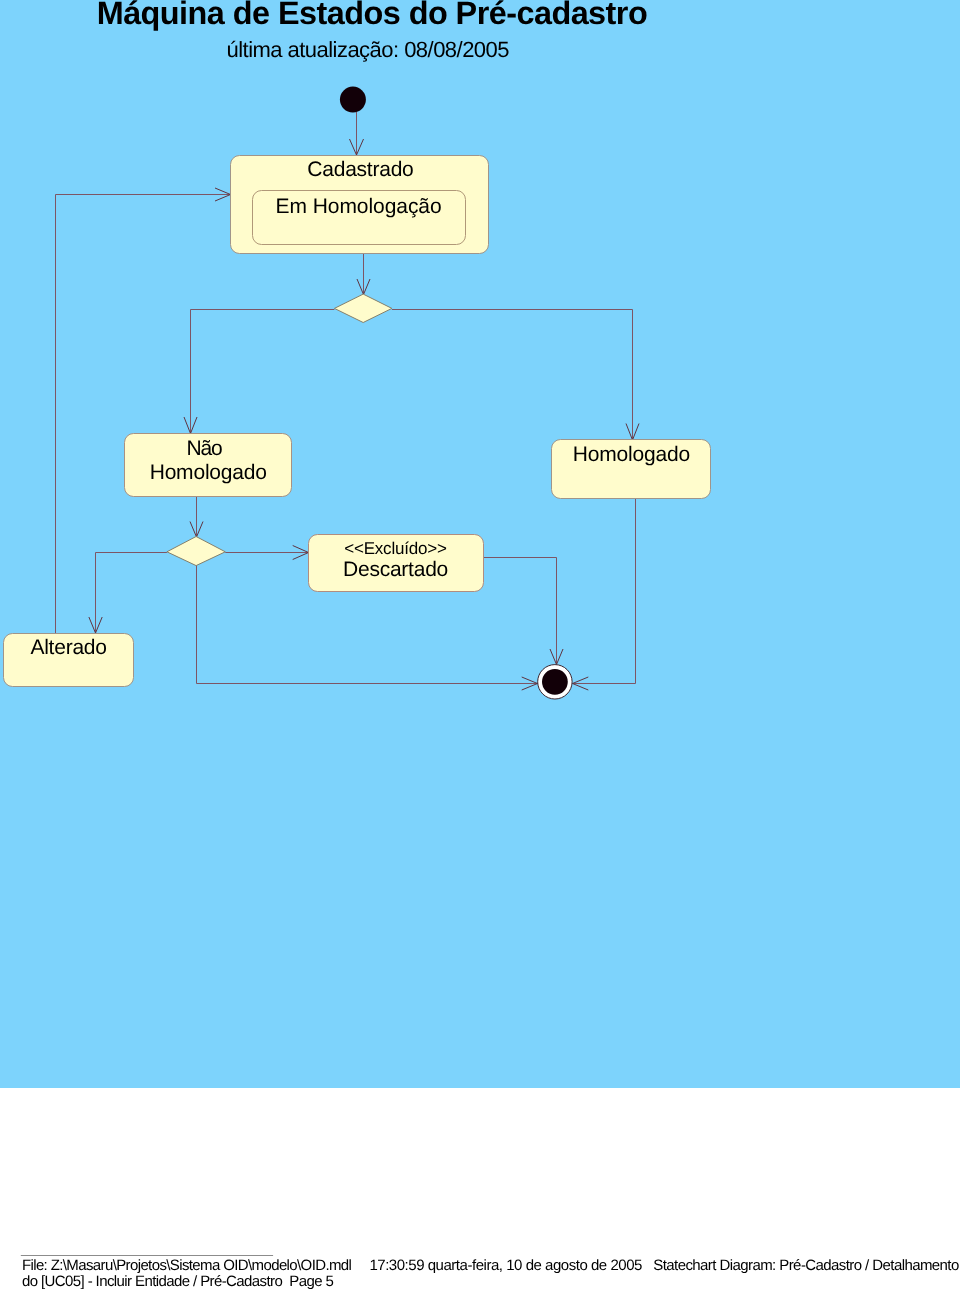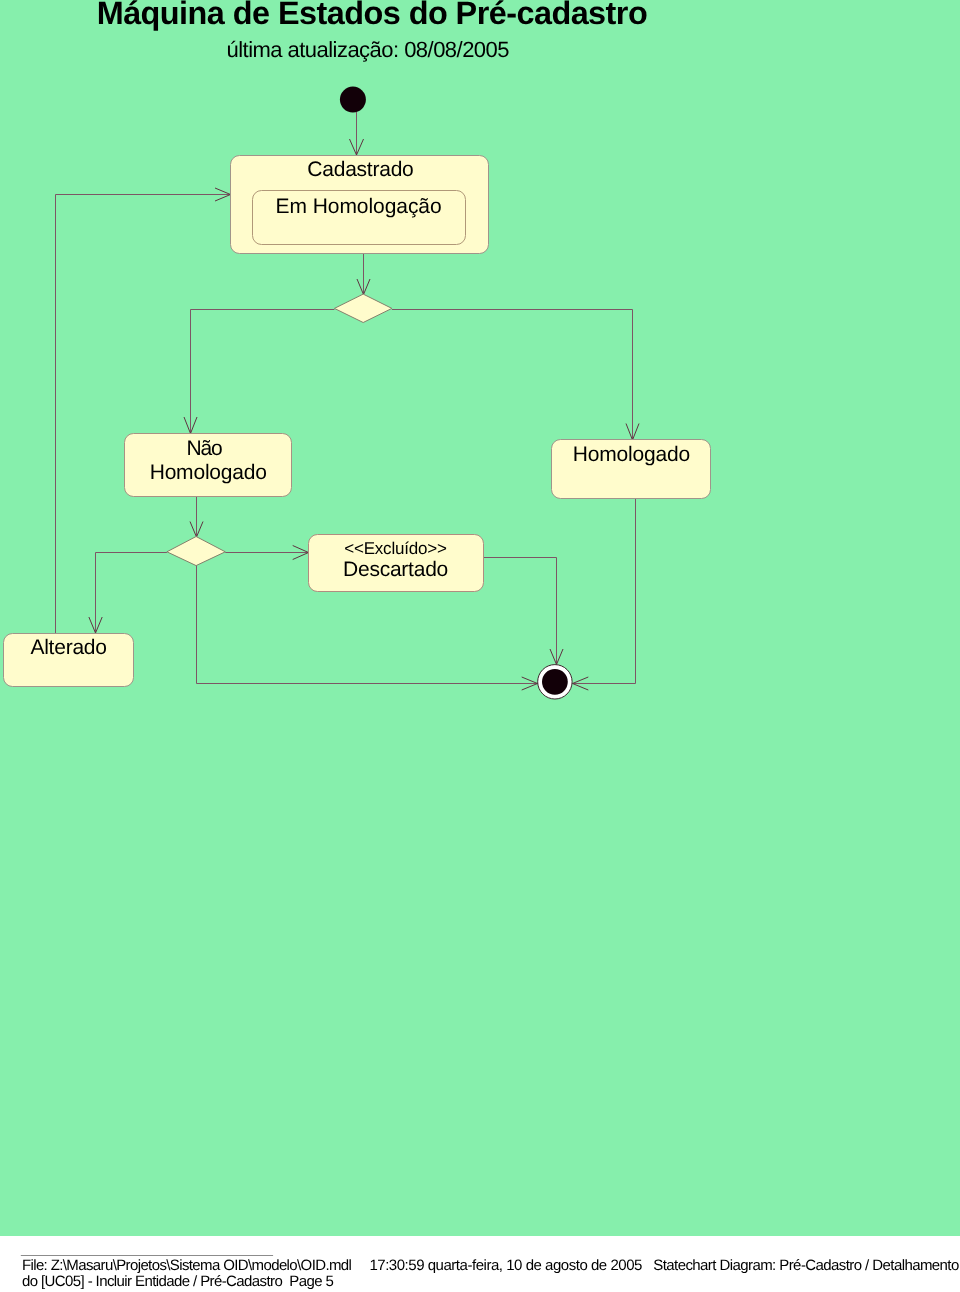--- a/index.html
+++ b/index.html
@@ -1,20 +1,20 @@
 <!DOCTYPE html>
 <html><head>
 <meta charset="utf-8">
 <title>Statechart</title>
 <style>
   html,body{margin:0;padding:0;background:#ffffff;}
   body{width:960px;height:1292px;overflow:hidden;
        font-family:"Liberation Sans",sans-serif;color:#000;
        -webkit-font-smoothing:antialiased;text-rendering:geometricPrecision;}
-  .page{position:relative;width:960px;height:1236px;background:#86efac;}
+  .page{position:relative;width:960px;height:1088px;background:#7dd3fc;}
   #diagram{position:absolute;left:0;top:0;width:960px;height:1292px;
            font-family:"Liberation Sans",sans-serif;}
   #diagram text{font-family:"Liberation Sans",sans-serif;fill:#000;}
   .stbox{fill:#fffccc;stroke:#a89283;stroke-width:1;}
   .stbox-gray{fill:#fffccc;stroke:#a0958a;stroke-width:1;}
   .stbox-tan{fill:#fffccc;stroke:#b09878;stroke-width:1;}
   .stbox-pink{fill:#fffccc;stroke:#b08d80;stroke-width:1;}
   .dbox{fill:#fffccc;stroke:#84806c;stroke-width:1;}
   .link{fill:none;stroke:#7d5565;stroke-width:1;}
   .arrow{fill:none;stroke:#5e3340;stroke-width:1;}

